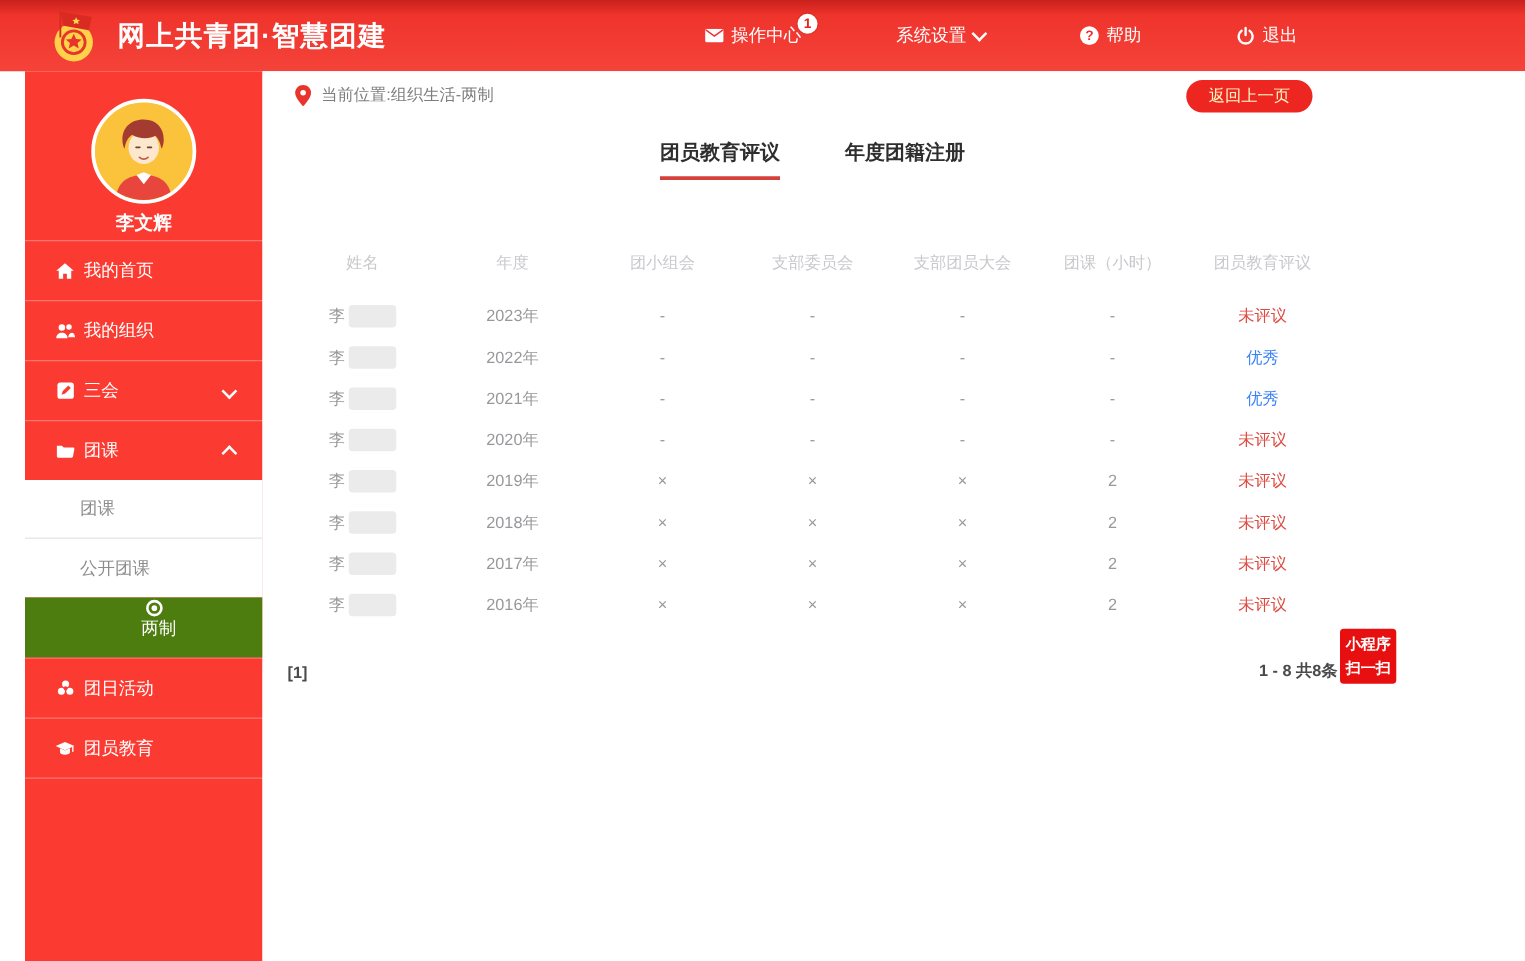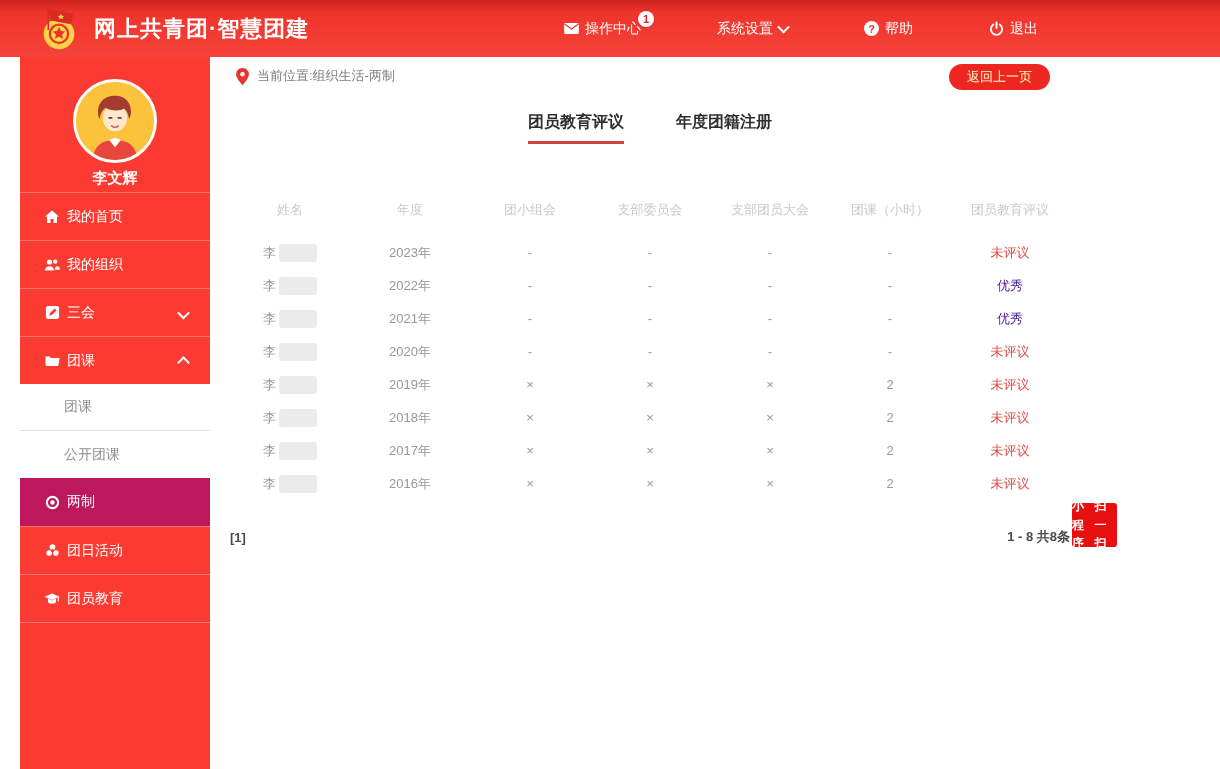--- a/index.html
+++ b/index.html
@@ -41,21 +41,21 @@
   }
   .avatar svg { display:block; }
   .username { color:#fff; font-size:15px; font-weight:bold; margin-top:6px; padding-bottom:4px; }
   .menu-item {
     height:48px; display:flex; align-items:center; padding-left:24px; box-sizing:border-box;
     color:#fff; font-size:14px; border-top:1px solid rgba(255,255,255,.3);
     cursor:pointer; position:relative;
   }
   .menu-item .mi-icon { width:16px; height:16px; margin-right:7px; flex:0 0 auto; display:flex; align-items:center; justify-content:center; }
   .menu-item .side-chev { position:absolute; right:22px; top:21px; }
-  .menu-item.active { background:#be185d; border-top:none; }
+  .menu-item.active { background:#4d7c0f; border-top:none;flex-direction:column; }
   .submenu { background:#fff; }
   .submenu-item {
     height:47px; display:flex; align-items:center; padding-left:44px; box-sizing:border-box;
     color:#8d8d8d; font-size:14px; cursor:pointer;
   }
   .submenu-item.bordered { border-bottom:1px solid #e3e3e3; }
   .menu-spacer { height:0; border-top:1px solid rgba(255,255,255,.3); }
 
   
   .main { position:absolute; left:210px; top:57px; width:1010px; height:712px; background:#fff; }
@@ -71,33 +71,33 @@
 
   .table { position:absolute; left:20px; top:135px; width:840px; }
   .thead { display:flex; height:36px; align-items:center; color:#c9c9cd; font-size:13px; }
   .th { flex:1; text-align:center; }
   .tbody { margin-top:8px; }
   .trow { display:flex; height:33px; align-items:center; font-size:13px; color:#98989c; }
   .td { flex:1; text-align:center; }
   .name-cell { display:flex; align-items:center; justify-content:center; gap:3px; }
   .redact { display:inline-block; width:38px; height:18px; background:#ebebeb; border-radius:3px; }
   .eval-pending { color:#dd4b42; }
-  .eval-excellent { color:#4c1d95; }
+  .eval-excellent { color:#3b82f6; }
 
   .pagination {
     position:absolute; left:20px; top:471px; width:840px;
     display:flex; justify-content:space-between; align-items:center;
     font-size:13px; color:#4a4a4a; font-weight:bold;
   }
   .page-num { cursor:pointer; }
 
   .mini-badge {
     position:absolute; left:1072px; top:503px; width:45px; height:44px;
     background:#e70f0f; color:#fff; font-size:12px; font-weight:bold; border-radius:3px;
-    display:flex; align-items:center; justify-content:center; line-height:1.55;
+    display:flex; flex-direction:column; align-items:center; justify-content:center; line-height:1.55;
     cursor:pointer;
   }
 </style>
 </head>
 <body>
 
 <div class="page">
 
   <header class="topbar">
     <svg class="logo" viewBox="0 0 48 48">

